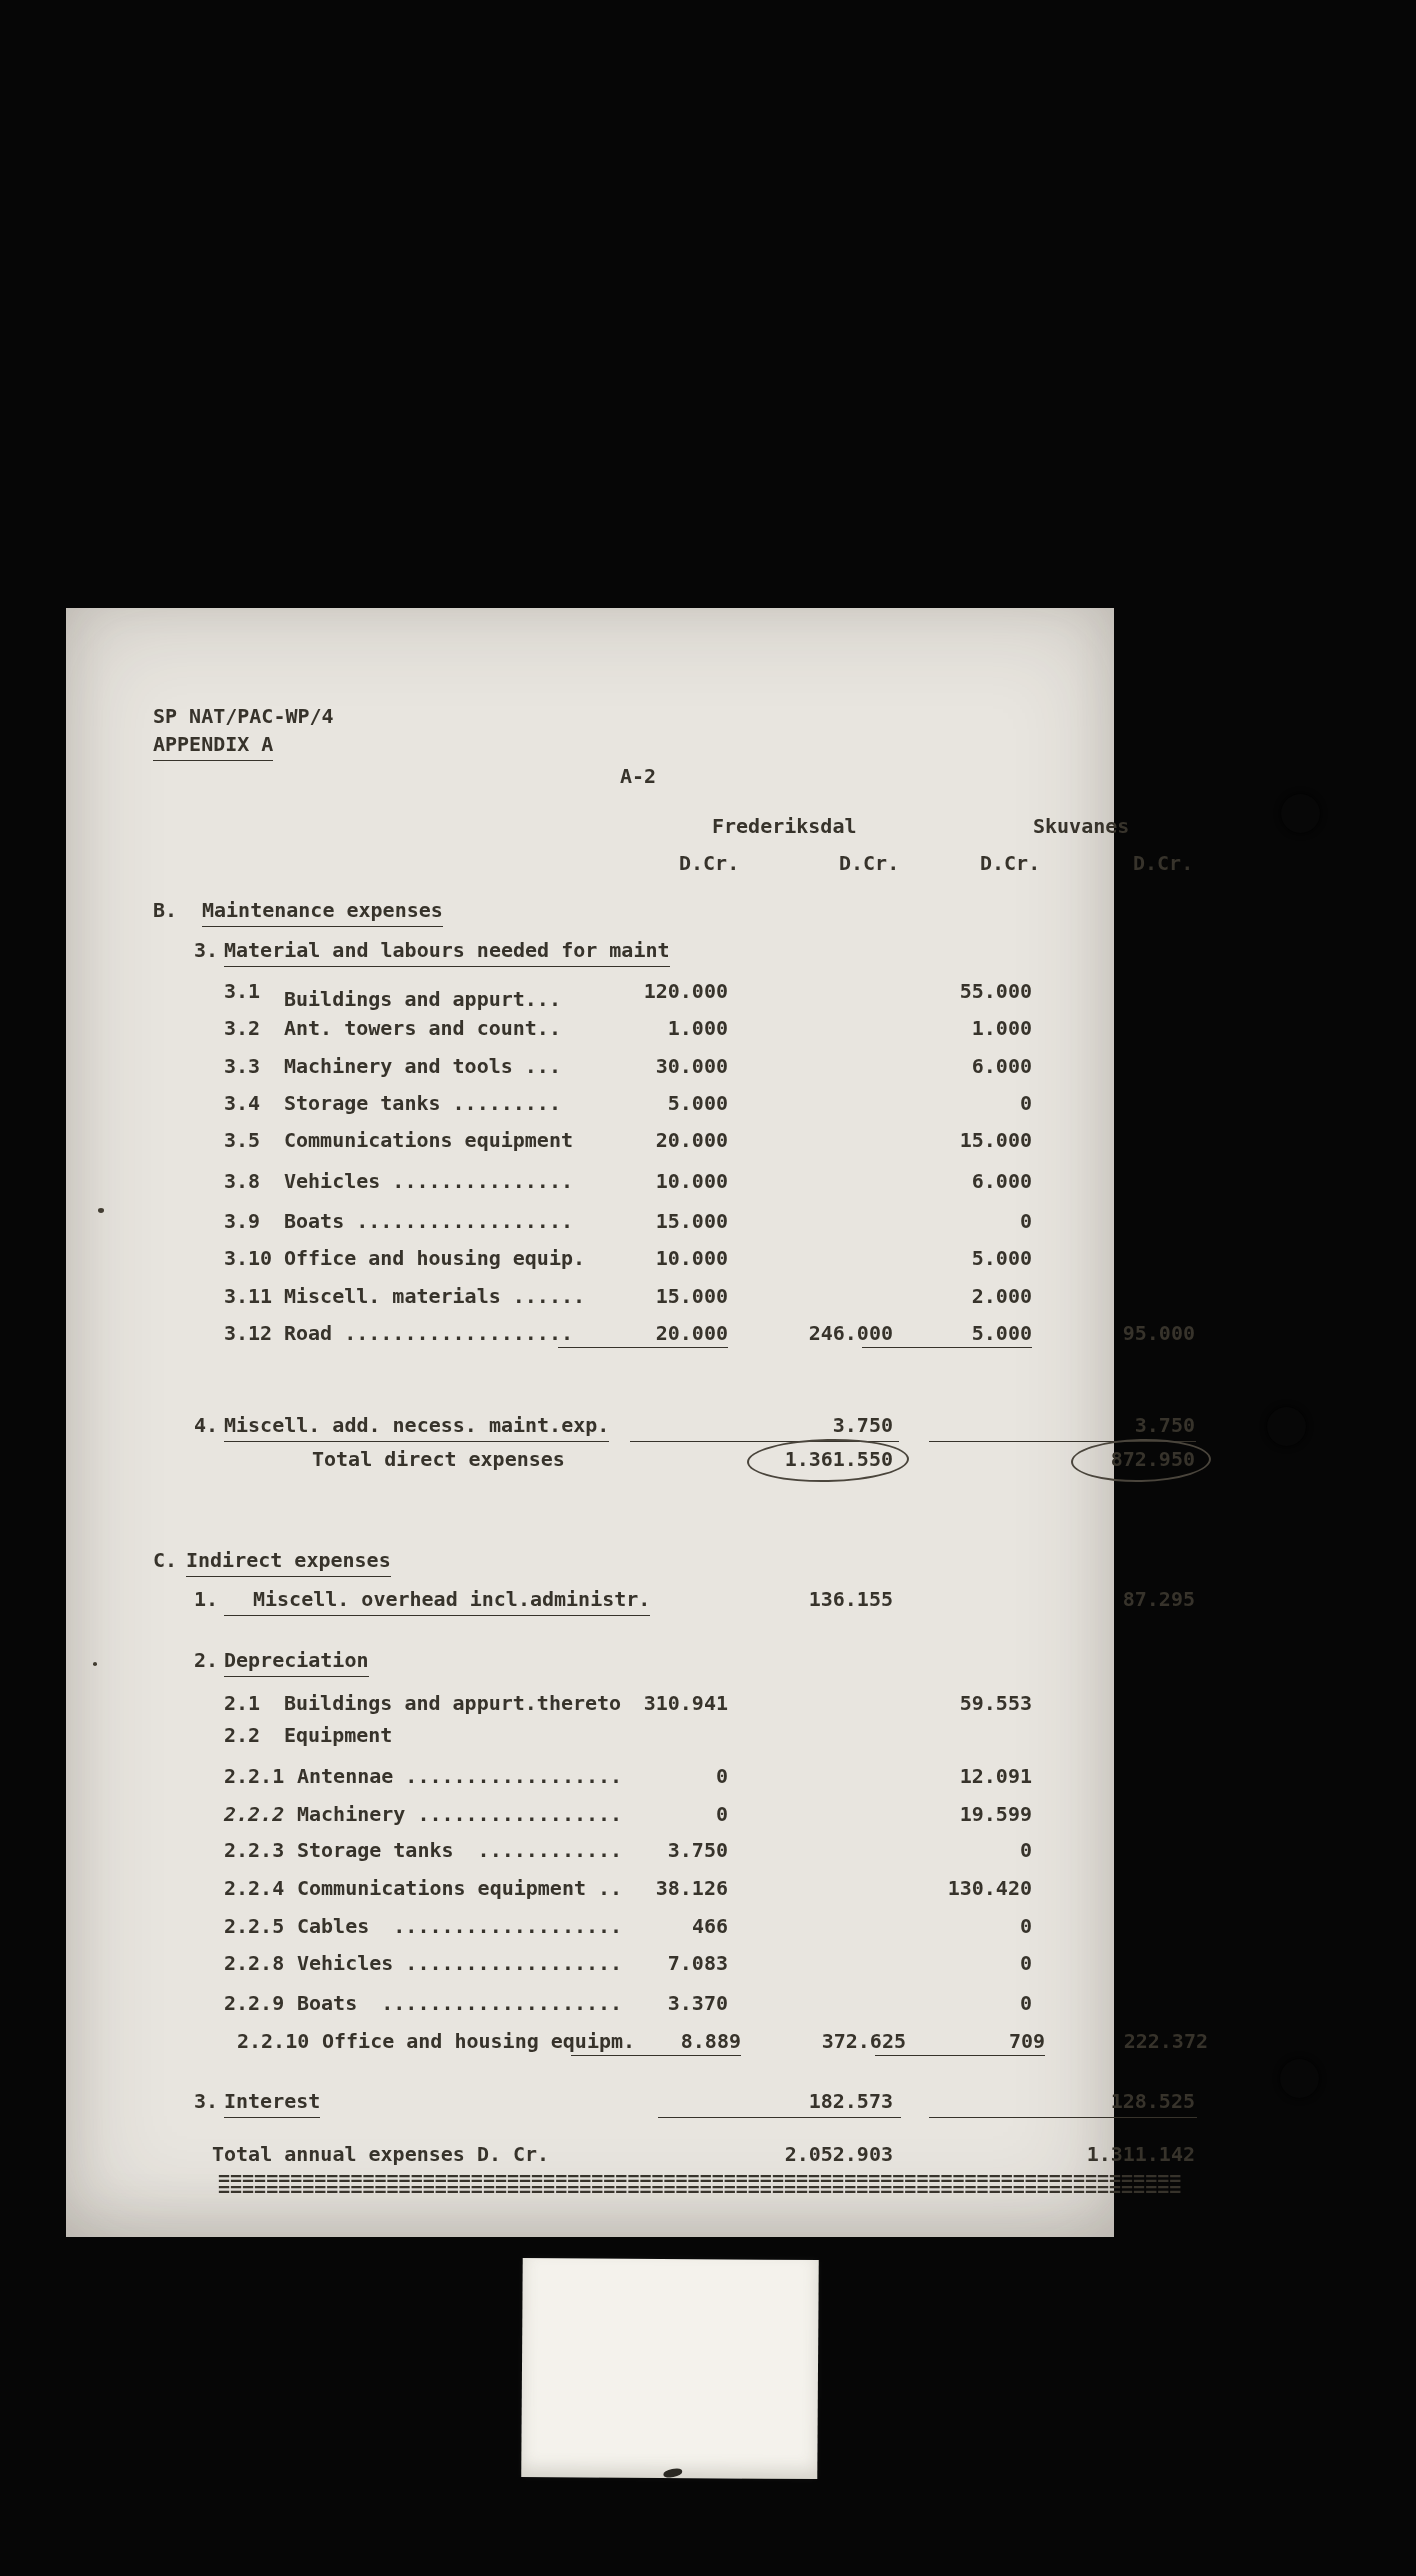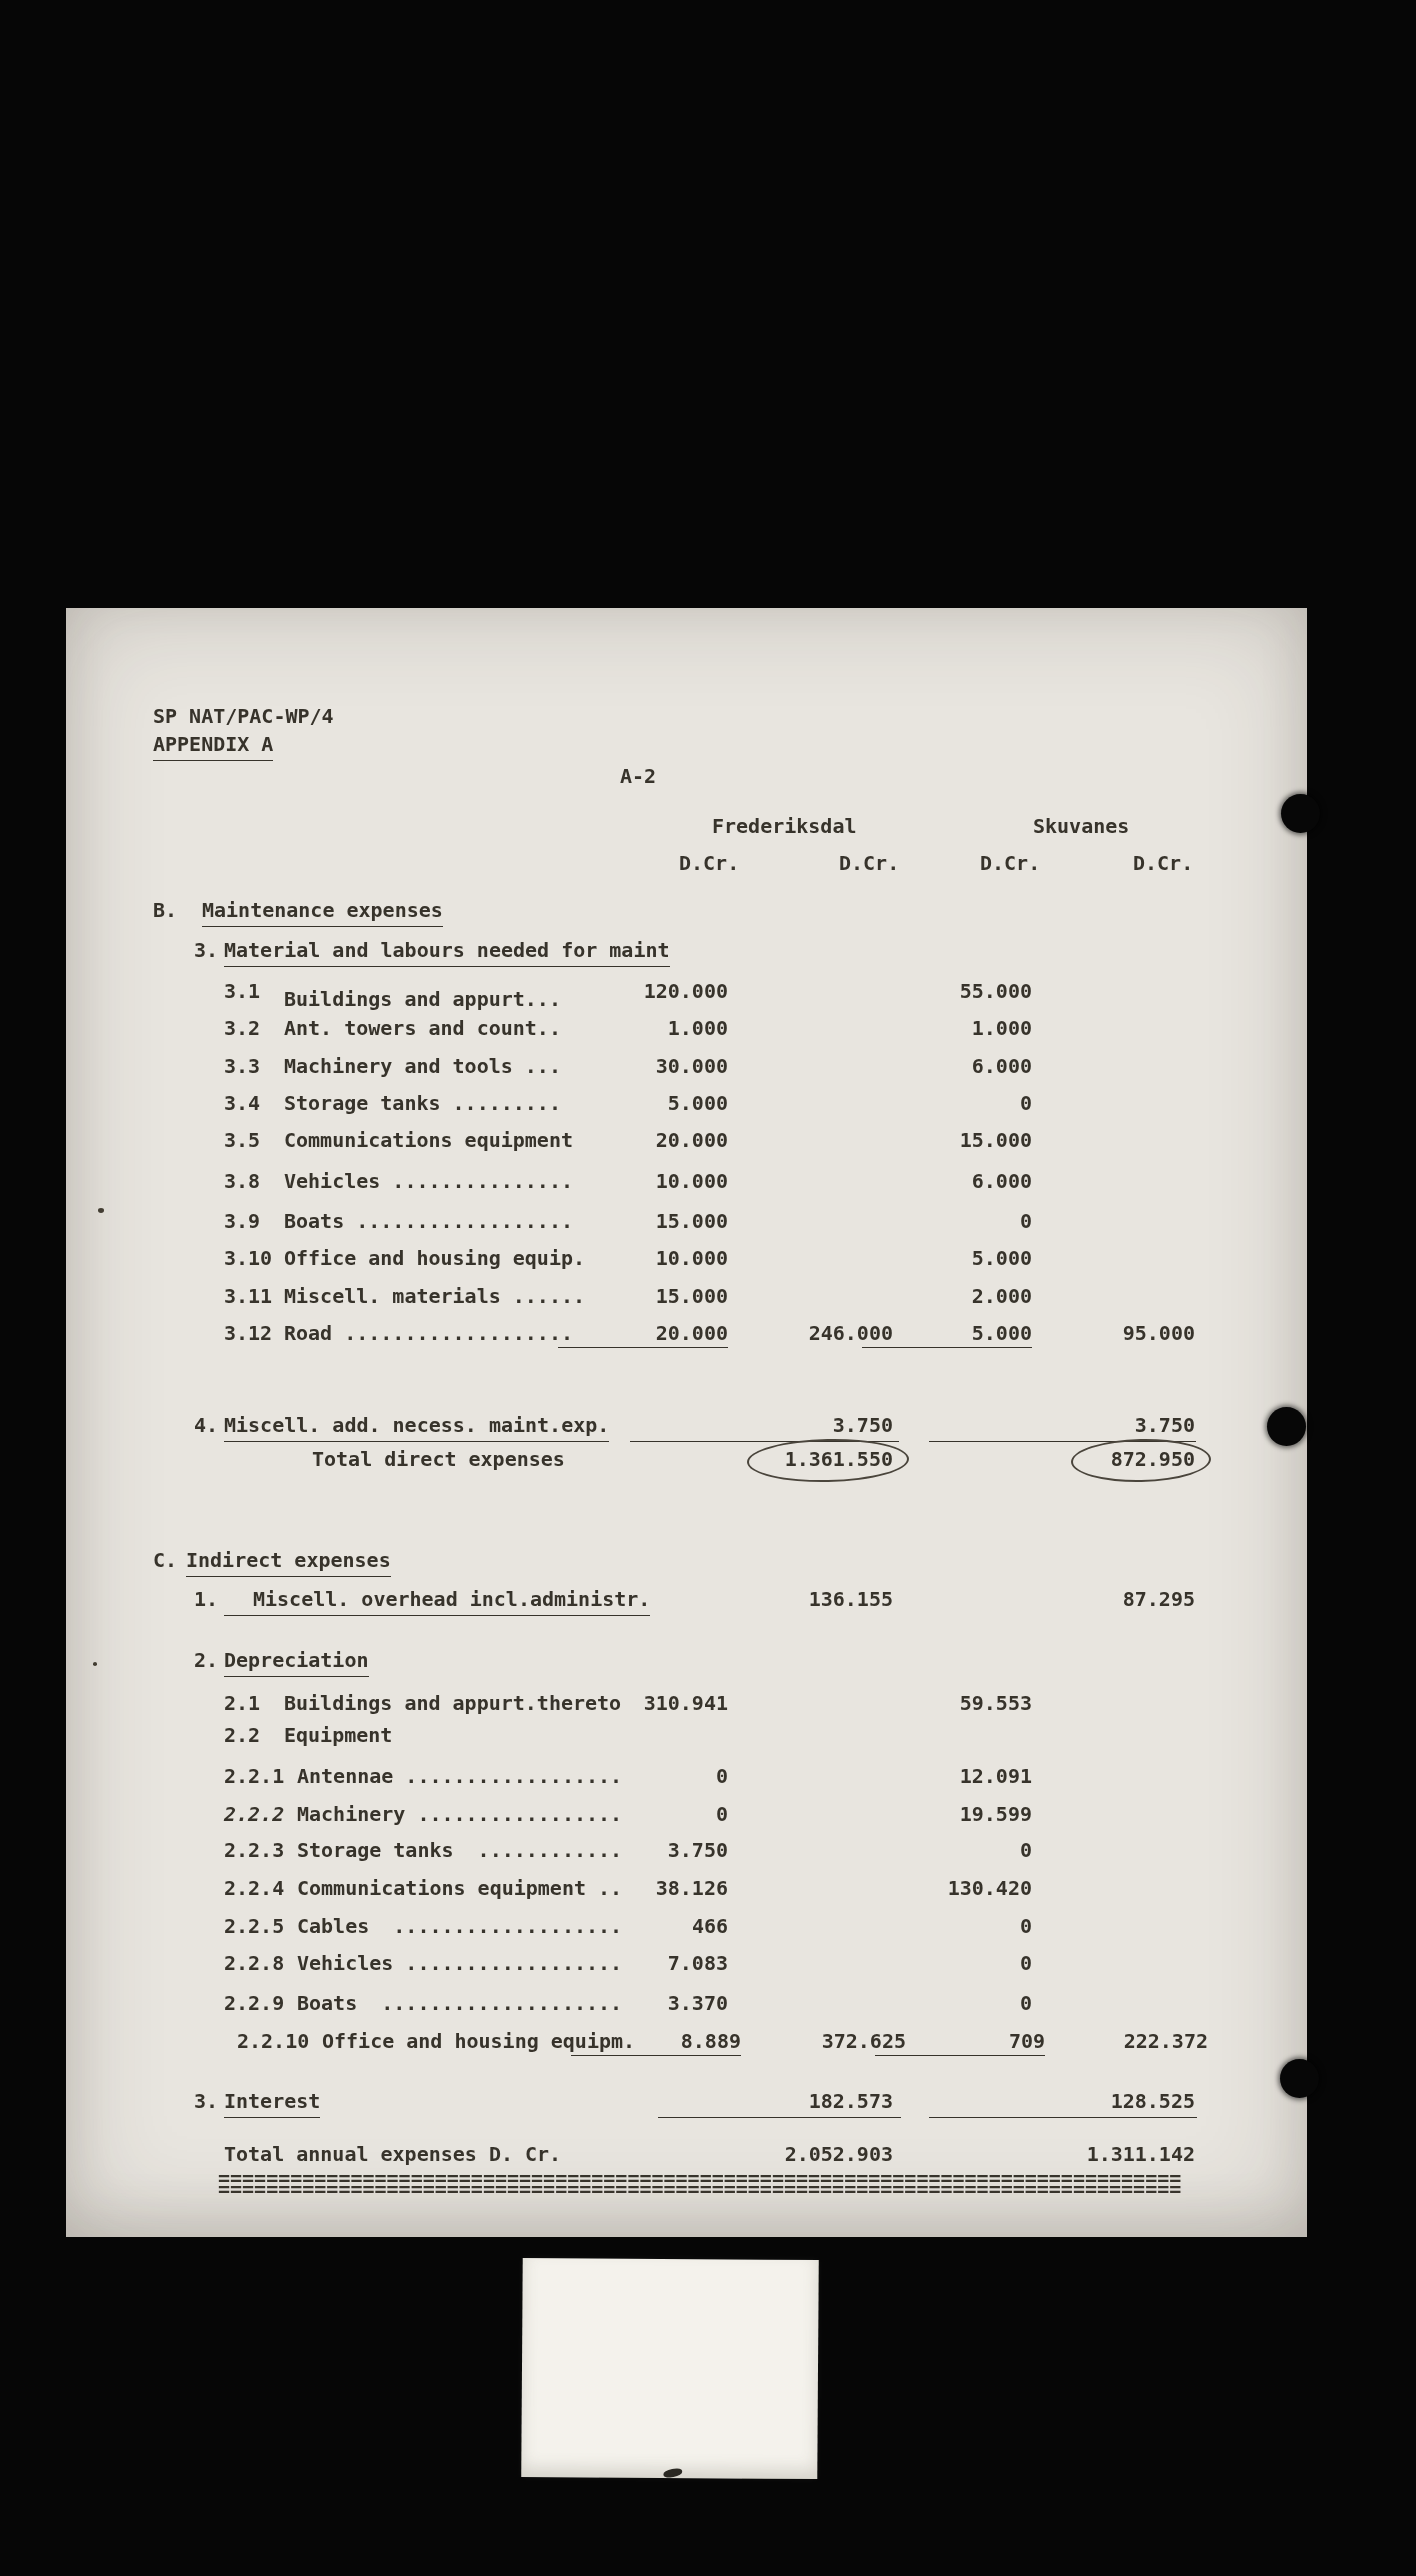--- a/index.html
+++ b/index.html
@@ -4,21 +4,21 @@
 <style>
   * { margin:0; padding:0; box-sizing:border-box; }
   html,body { width:1417px; height:2576px; }
   body {
     position:relative;
     background:#060606;
     overflow:hidden;
     font-family:"DejaVu Sans Mono","Liberation Mono",monospace;
   }
   .page {
-    position:absolute; left:66px; top:608px; width:1241px; height:1629px;
+    position:absolute; left:66px; top:608px; width:1048px; height:1629px;
     background:#e8e5df;
     box-shadow: inset 0 0 101px rgba(60,52,40,0.20), inset 0 -19px 50px rgba(60,52,40,0.12);
   }
   .t {
     position:absolute; font-size:20px; line-height:25px;
     color:#37332b; font-weight:bold; white-space:pre;
   }
   .ul { border-bottom:1.9px solid #37332b; padding-bottom:2.5px; }
   .row { position:absolute; left:0; width:100%; height:31.5px; }
   .row span {
@@ -236,21 +236,21 @@
       </div>
       <div class="row" style="top: 1481px;">
         <span style="left: 128px;">3.</span>
         <span class="ul" style="left: 158px;">Interest</span>
         <span class="cell c2">182.573</span>
         <span class="cell c4">128.525</span>
         <div class="hrule" style="left: 592px; width: 243px;"></div>
         <div class="hrule" style="left: 863px; width: 268px;"></div>
       </div>
       <div class="row" style="top: 1534px;">
-        <span style="left: 158px;">Total annual expenses D. Cr.</span>
+        <span style="left: 146px;">Total annual expenses D. Cr.</span>
         <span class="cell c2">2.052.903</span>
         <span class="cell c4">1.311.142</span>
       </div>
     </div>
 
   <div class="eq" style="top:1565px;">================================================================================</div>
   <div class="eq" style="top:1576px;">================================================================================</div>
 
   <div class="speck" style="left:31.5px; top:600px; width:6.3px; height:5px;"></div>
   <div class="speck" style="left:26.5px; top:1054px; width:4.4px; height:3.8px;"></div>

